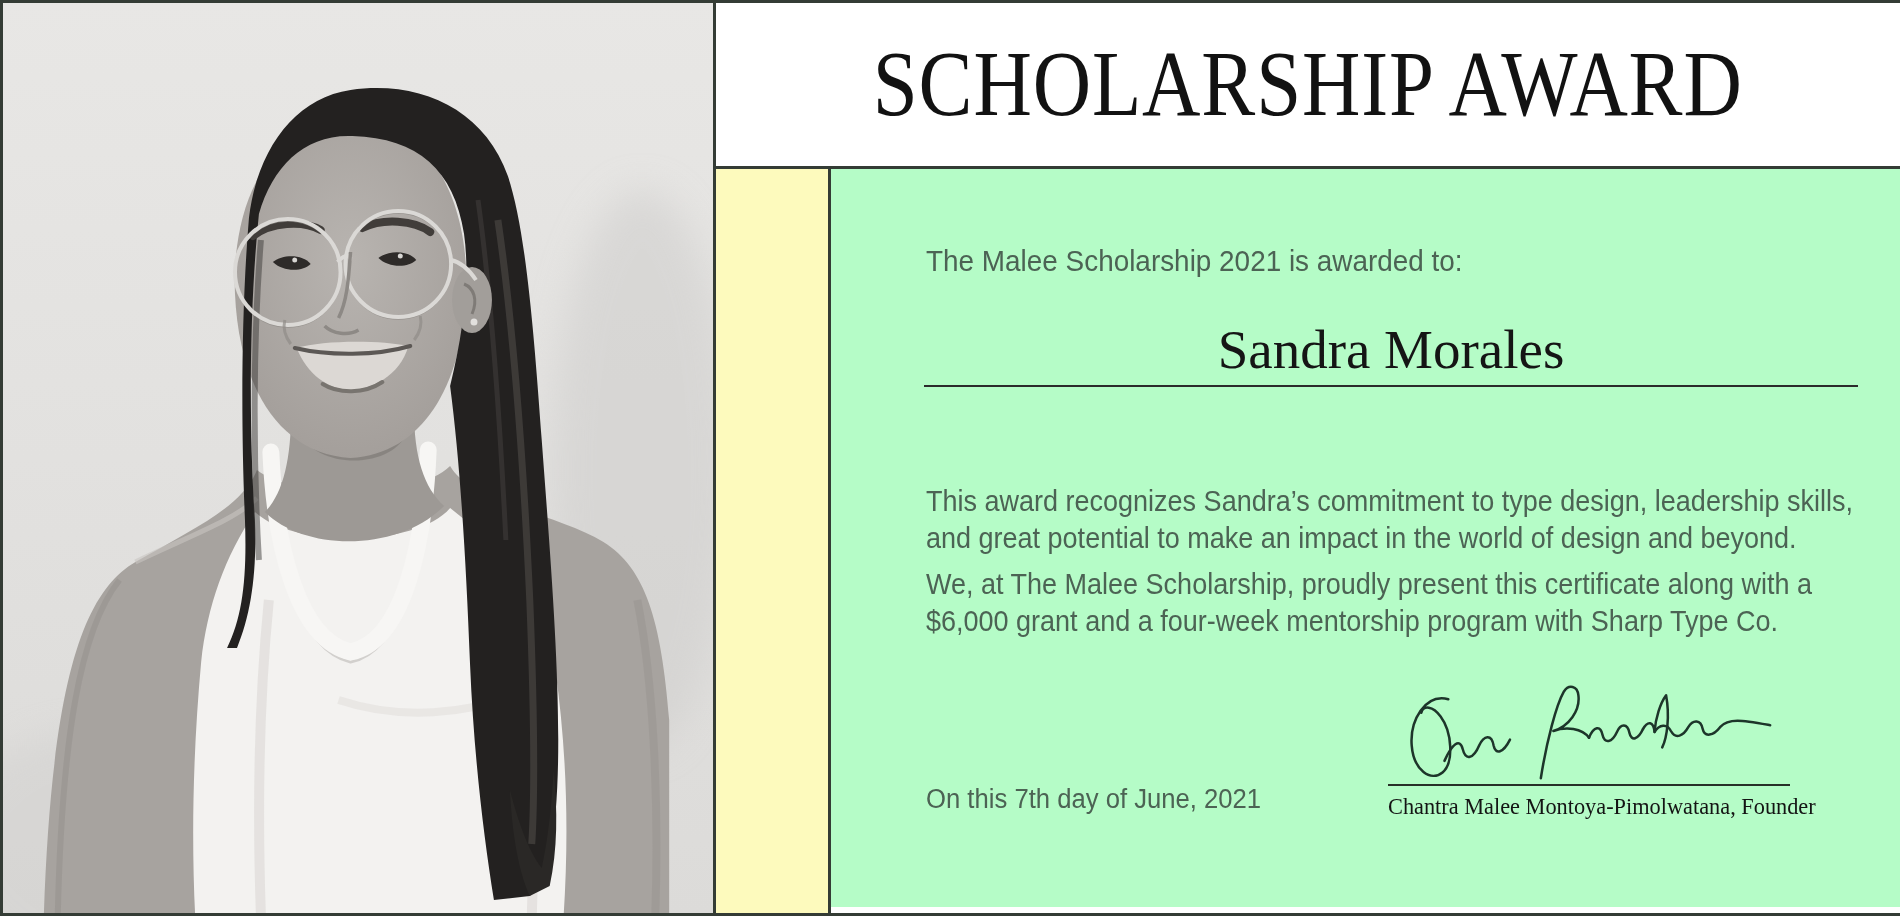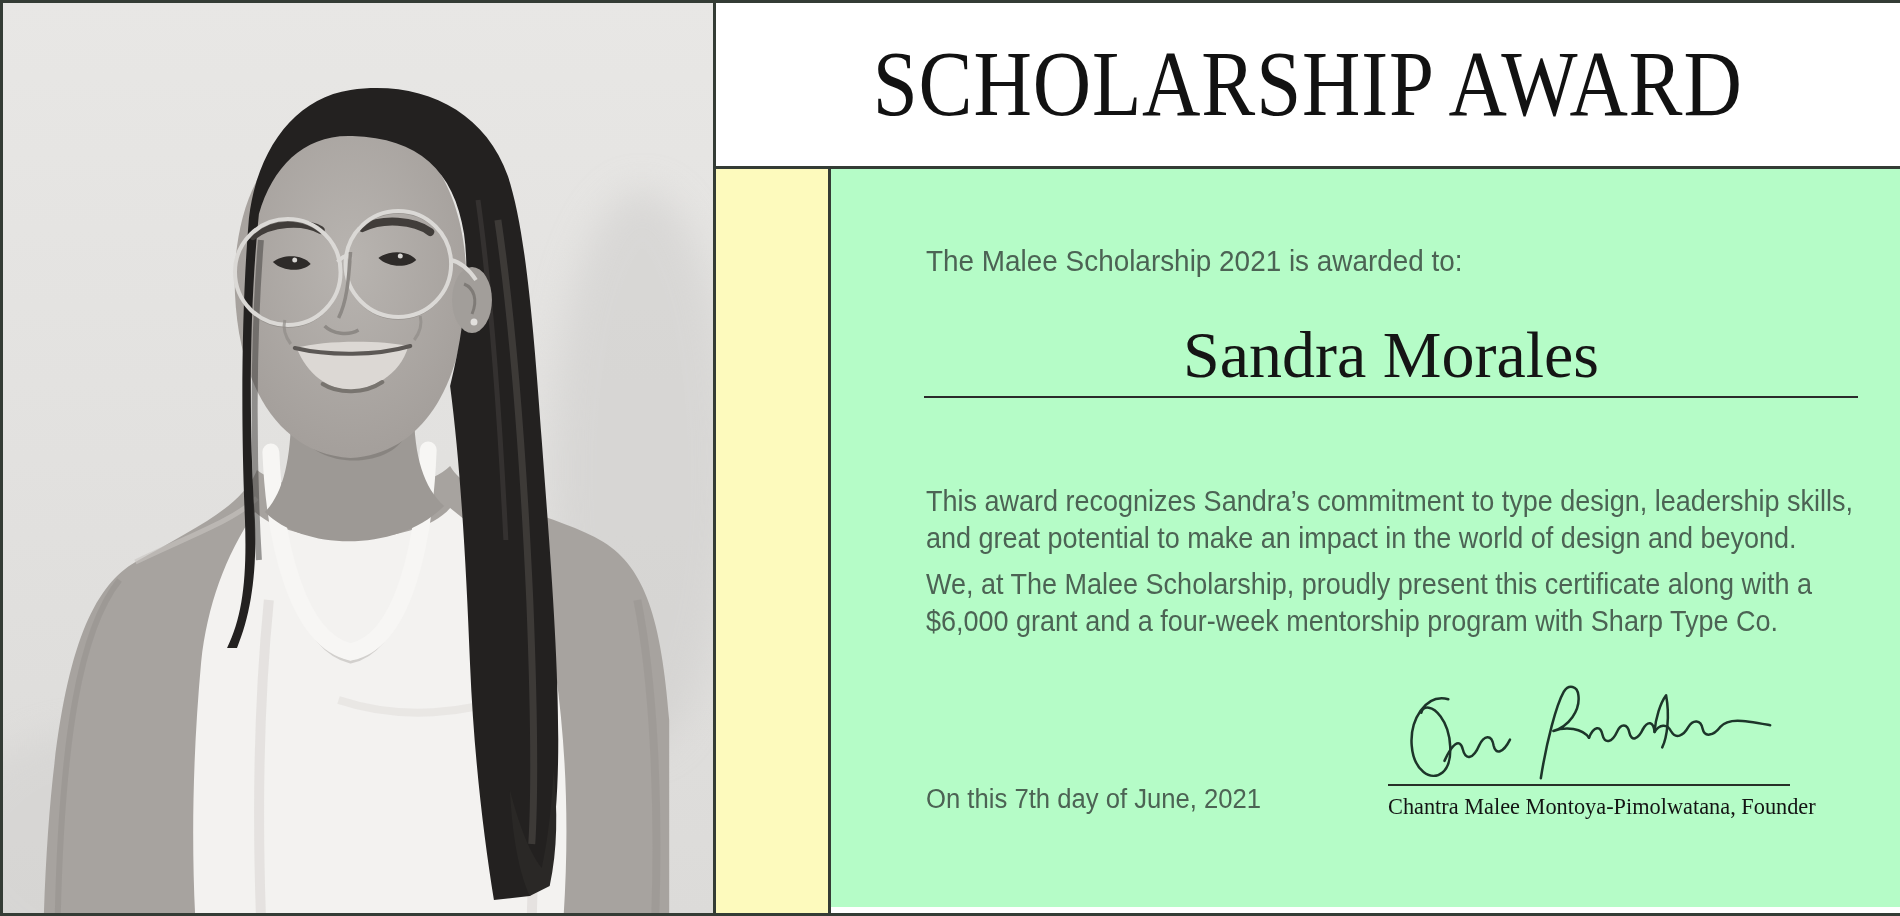--- a/index.html
+++ b/index.html
@@ -39,21 +39,21 @@
   }
   .intro-line {
     position:absolute; left:95px; top:84px; font-size:30px; color:#4c6354;
     white-space:nowrap; transform:scaleX(0.93); transform-origin:0 0;
   }
   .name-block {
     position:absolute; left:93px; top:162px; width:934px; text-align:center;
     border-bottom:2px solid #2b2b2b; padding-bottom:8px;
   }
   .recipient-name {
-    font-family:"Liberation Serif", serif; font-size:66px; line-height:1;
+    font-family:"Liberation Serif", serif; font-size:55px; line-height:1;
     color:#151515;
   }
   .body-block { position:absolute; left:95px; top:322px; color:#4c6354; font-size:30px; }
   .para + .para { margin-top:9px; }
   .p-line {
     line-height:37px; white-space:nowrap;
     transform:scaleX(0.9); transform-origin:0 50%;
   }
   .date-line {
     position:absolute; left:95px; top:624px; font-size:27px; color:#4c6354;

